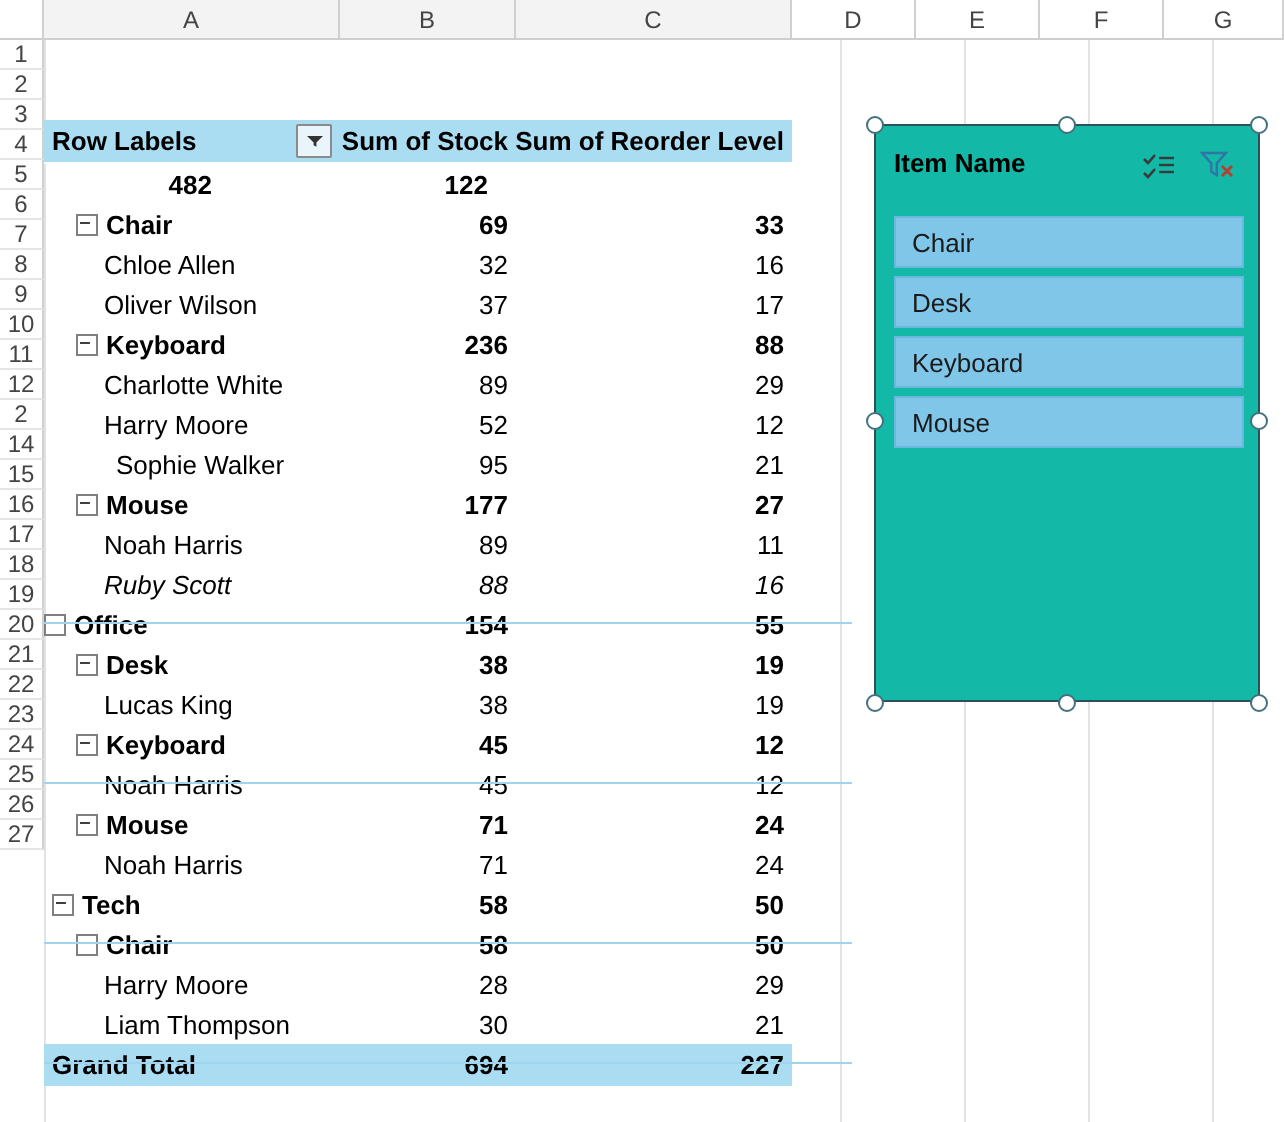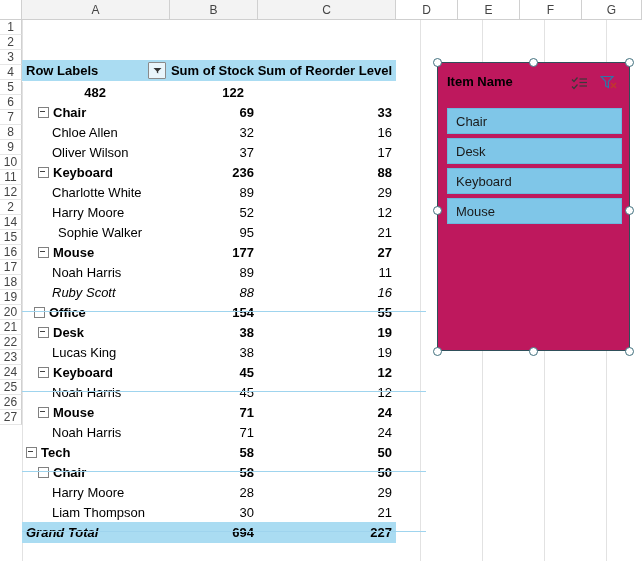--- a/index.html
+++ b/index.html
@@ -145,21 +145,21 @@
   }
   .filter-btn svg { display:block; }
 
   
   #slicer {
     position: absolute;
     left: 437px;
     top: 62px;
     width: 193px;
     height: 289px;
-    background: #be185d;
+    background: #14b8a6;
     border: 1px solid #2f4f5a;
     box-sizing: border-box;
   }
   .slicer-title {
     position: absolute;
     left: 9px; top: 11px;
     font-weight: bold;
     font-size: 13px;
     color: #000;
   }
@@ -339,21 +339,21 @@
           <div class="cell num" style="width: 138px;">11</div>
         </div>
         <div class="grid-row" style="height: 20px; font-style: italic;">
           <div class="cell" style="width: 148px; padding-left: 30px;">
             <span>Ruby Scott</span>
           </div>
           <div class="cell num" style="width: 88px;">88</div>
           <div class="cell num" style="width: 138px;">16</div>
         </div>
         <div class="grid-row" style="height: 20px;">
-          <div class="cell b" style="width: 148px; padding-left: 12px;">
+          <div class="cell b" style="width: 148px; padding-left: 0;">
             <span class="expand-box"></span>
             <span>Office</span>
           </div>
           <div class="cell num b" style="width: 88px;">154</div>
           <div class="cell num b" style="width: 138px;">55</div>
         </div>
         <div class="grid-row" style="height: 20px;">
           <div class="cell b" style="width: 148px; padding-left: 16px;">
             <span class="expand-box"></span>
             <span>Desk</span>
@@ -424,21 +424,21 @@
         <div class="grid-row" style="height: 20px;">
           <div class="cell" style="width: 148px; padding-left: 30px;">
             <span>Liam Thompson</span>
           </div>
           <div class="cell num" style="width: 88px;">30</div>
           <div class="cell num" style="width: 138px;">21</div>
         </div>
       </div>
 
     <div class="grid-row" style="height:21px;">
-      <div class="cell pt-total" style="width:148px;height:21px;font-style:italic;">Grand Total</div>
+      <div class="cell pt-total" style="width:148px;height:21px;">Grand Total</div>
       <div class="cell pt-total num" style="width:88px;height:21px;">694</div>
       <div class="cell pt-total num" style="width:138px;height:21px;">227</div>
     </div>
 
   </div>
 
   <div class="pt-rule" style="left:22px; top:311px; width:404px;"></div>
   <div class="pt-rule" style="left:22px; top:391px; width:404px;"></div>
   <div class="pt-rule" style="left:22px; top:471px; width:404px;"></div>
   <div class="pt-rule" style="left:22px; top:531px; width:404px;"></div>

